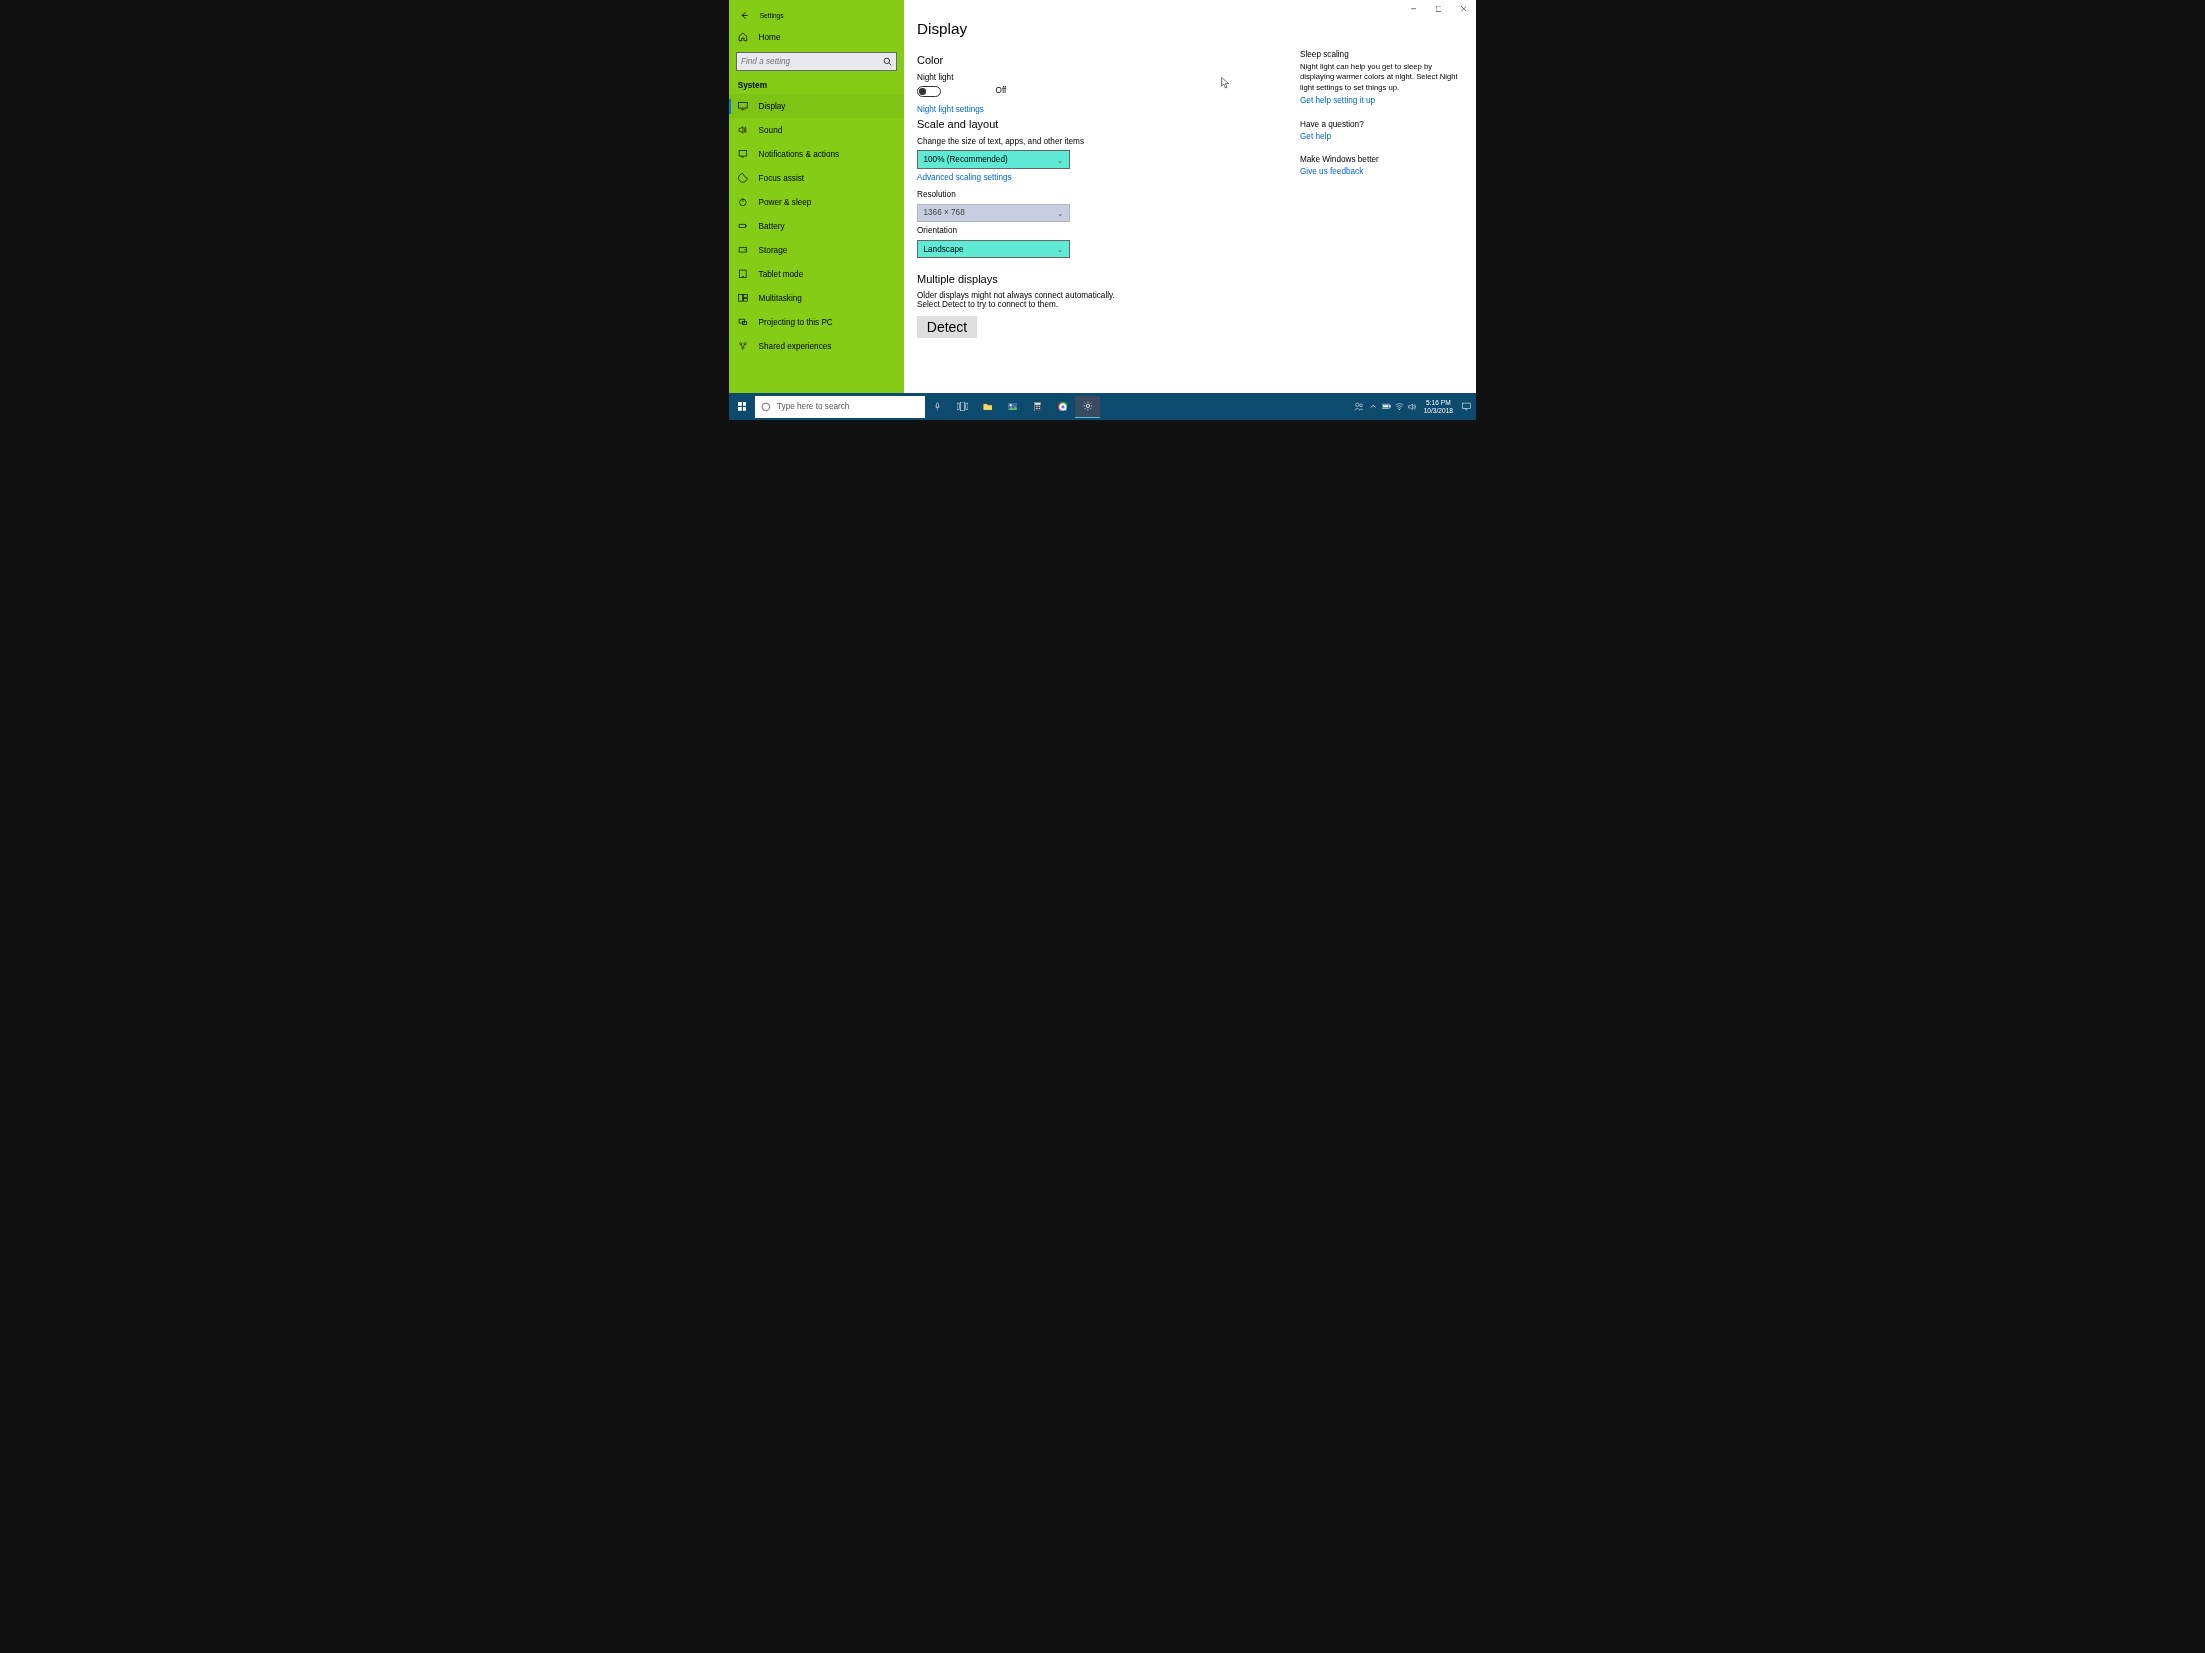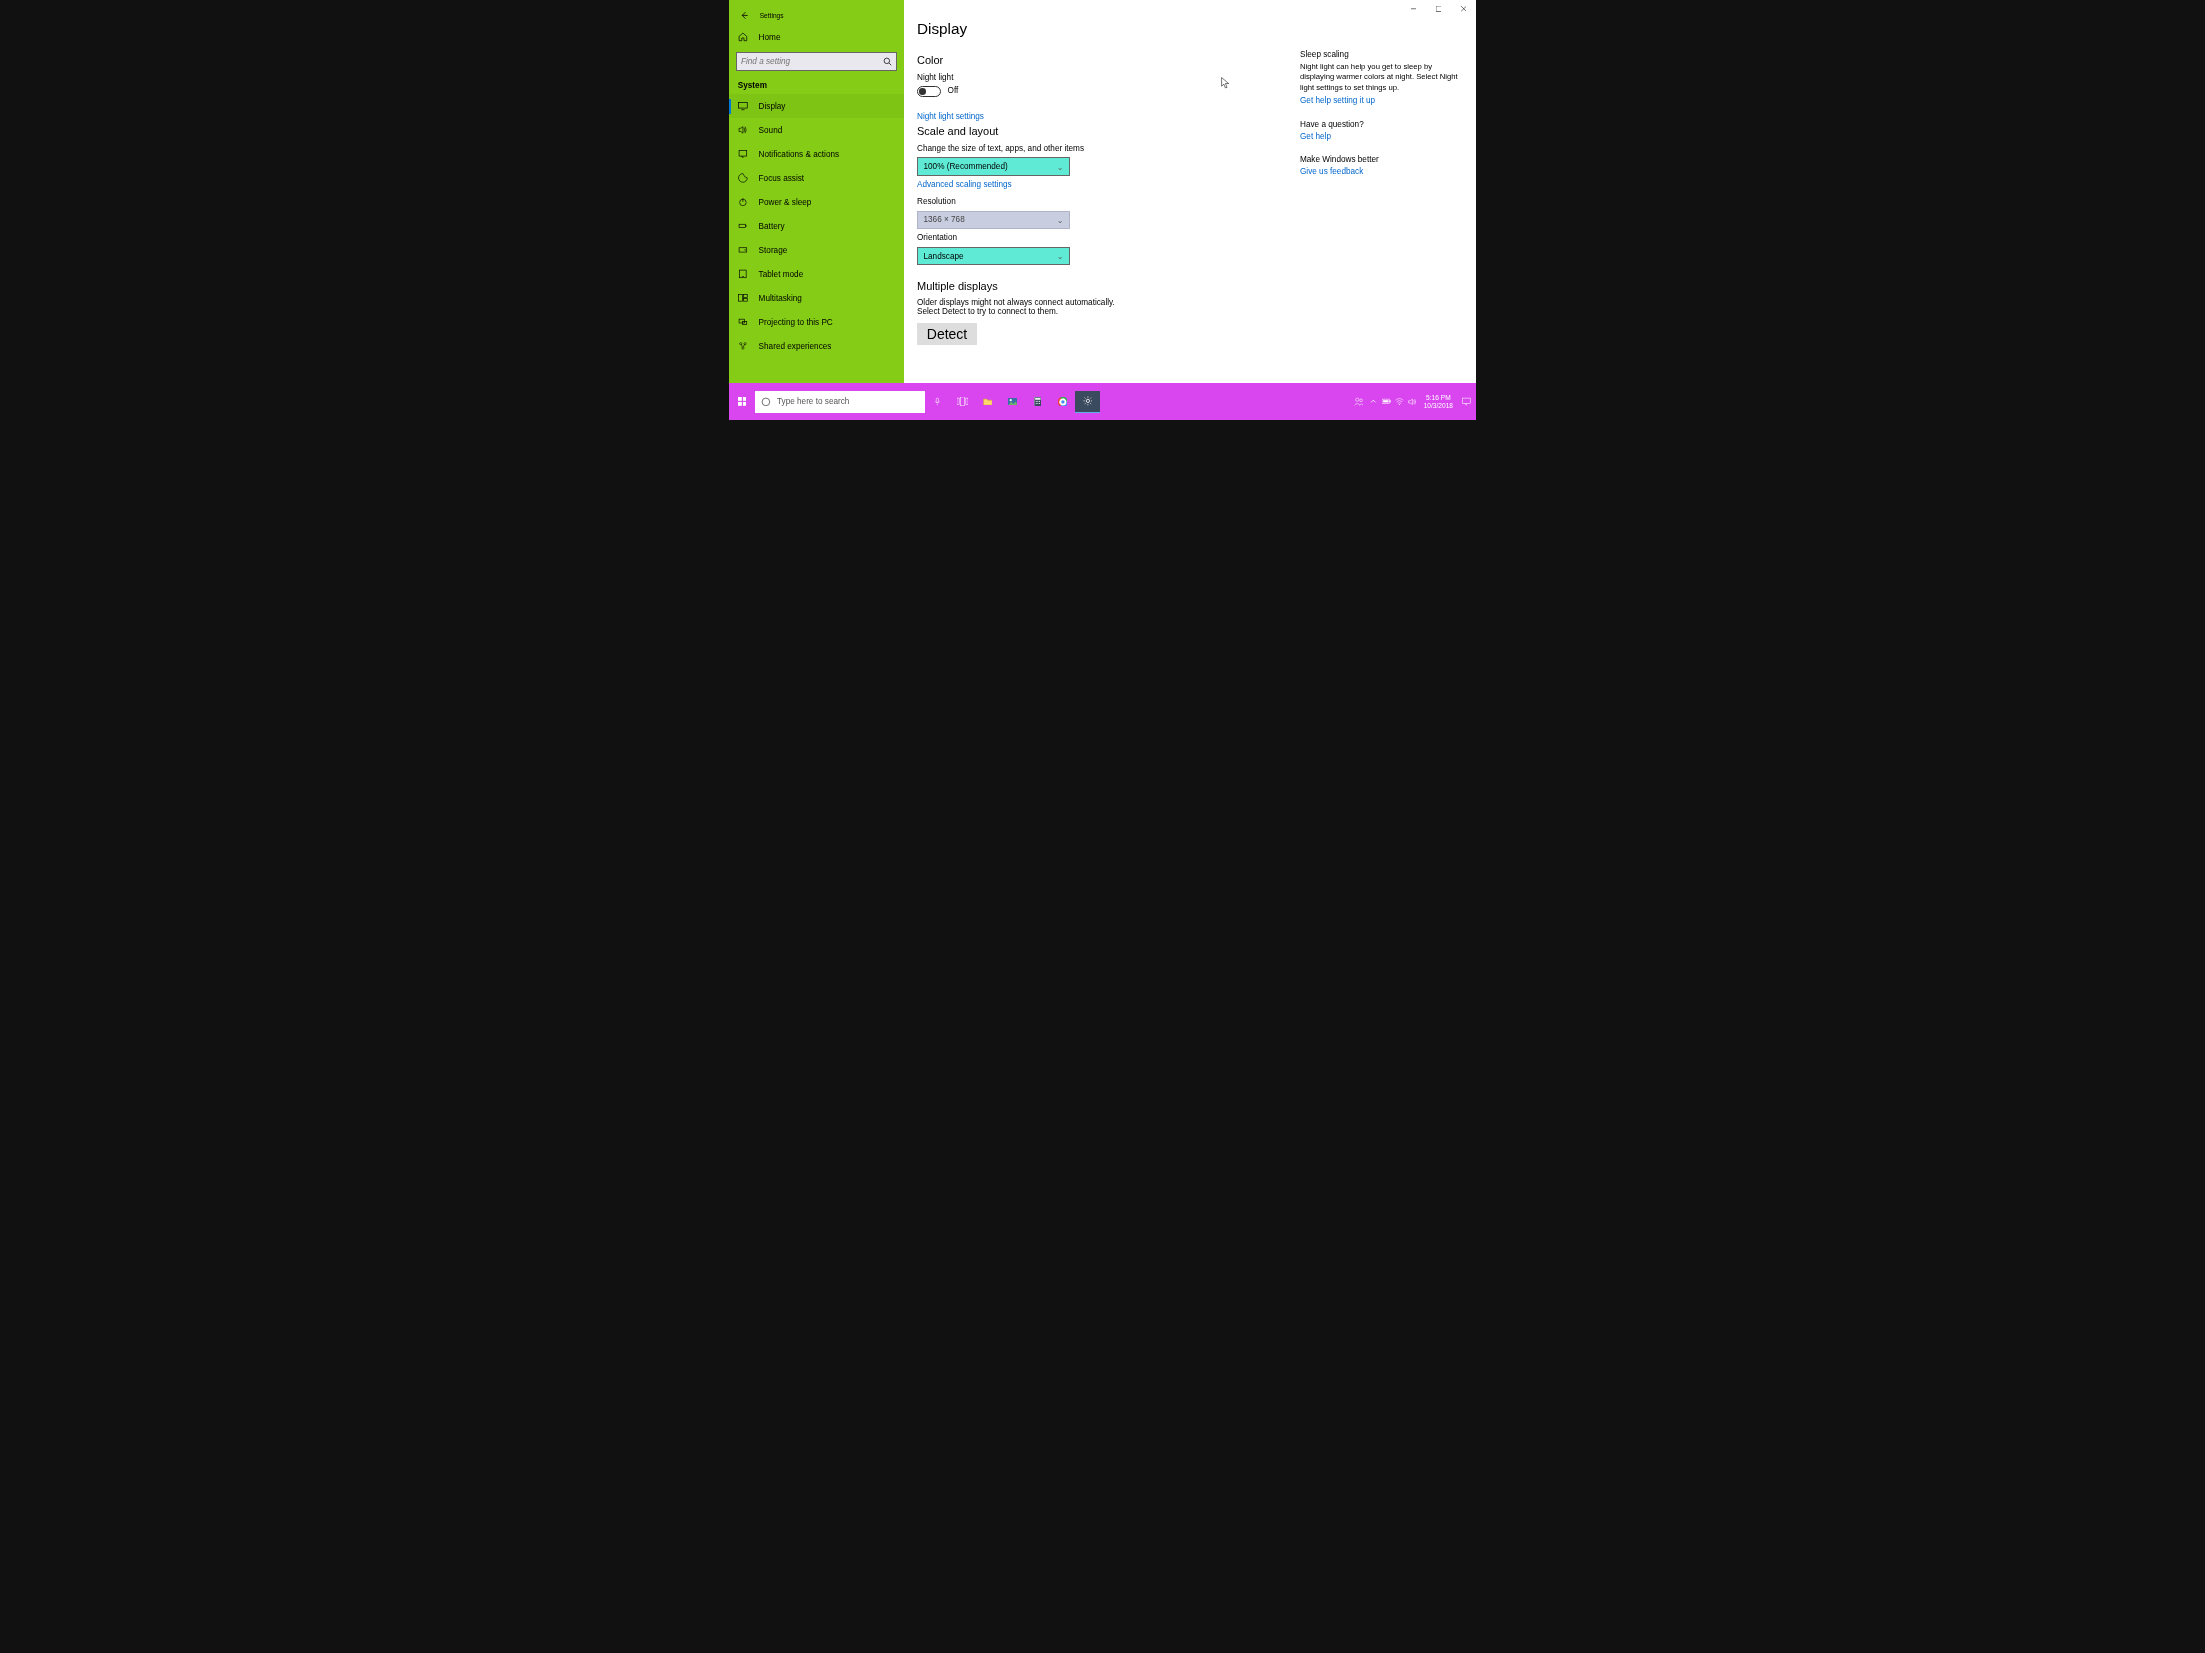--- a/index.html
+++ b/index.html
@@ -77,21 +77,21 @@
   .content-wrap {
     display: flex;
   }
   .content { width: 350px; }
   .aside {
     width: 164px; margin-left: 33px; padding-top: 2.2px;
   }
   .section-title { font-size: 11px; font-weight: 400; margin: 6.6px 0 6.6px 0; color: #000; }
   .field-label { font-size: 8.2px; color: #000; margin: 3.3px 0 4.4px 0; }
   .toggle {
-    display: flex; align-items: flex-start; margin-bottom: 15px;
+    display: flex; align-items: flex-start; margin-bottom: 8px; gap: 48px;
   }
   .toggle-track {
     width: 24px; height: 11px; border: 1.1px solid #333; border-radius: 11px;
     position: relative; cursor: pointer; background: #fff;
   }
   .toggle-knob {
     width: 6.6px; height: 6.6px; background: #333; border-radius: 50%;
     position: absolute; top: 1.1px; left: 1.1px;
   }
   .toggle-label { margin-left: 6.6px; font-size: 8.2px; }
@@ -110,21 +110,21 @@
     border: none;
   }
   .aside-title { font-size: 8.2px; color: #000; margin-bottom: 3.3px; }
   .aside-body { font-size: 7.7px; color: #000; margin-bottom: 3.3px; line-height: 1.35; }
   .aside-block { margin-bottom: 14.2px; }
   .cursor-ptr {
     position: absolute; top: 77px; left: 317px; pointer-events: none;
   }
   
   .taskbar {
-    height: 37px; background: #d946ef; display: flex; align-items: center;
+    height: 27px; background: #0c4a6e; display: flex; align-items: center;
     color: #fff; position: relative;
   }
   .tb-start {
     width: 26px; height: 22px; display: flex; align-items: center; justify-content: center;
     cursor: pointer;
   }
   .tb-search {
     display: flex; align-items: center; height: 22px; width: 170px;
     background: #fff; color: #555; cursor: text;
   }

